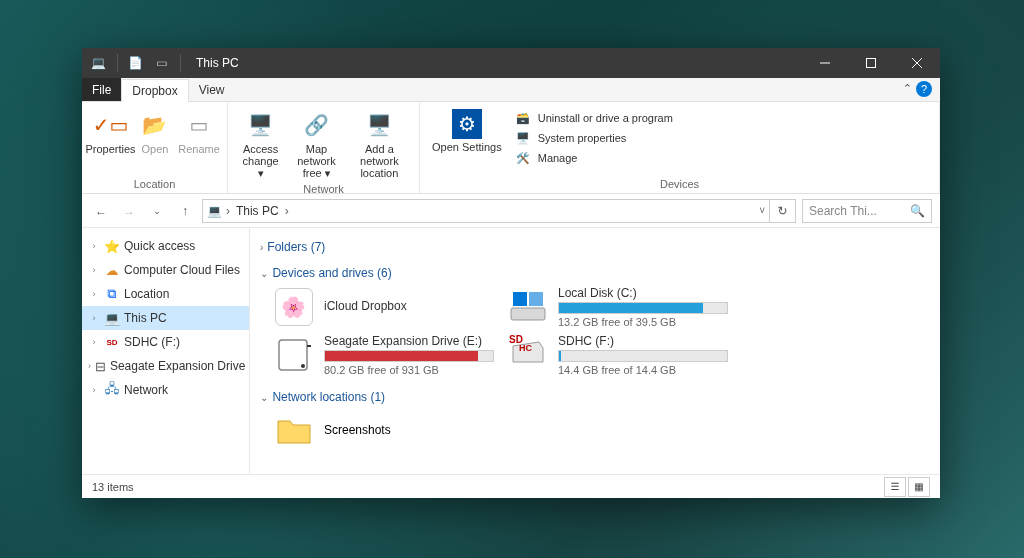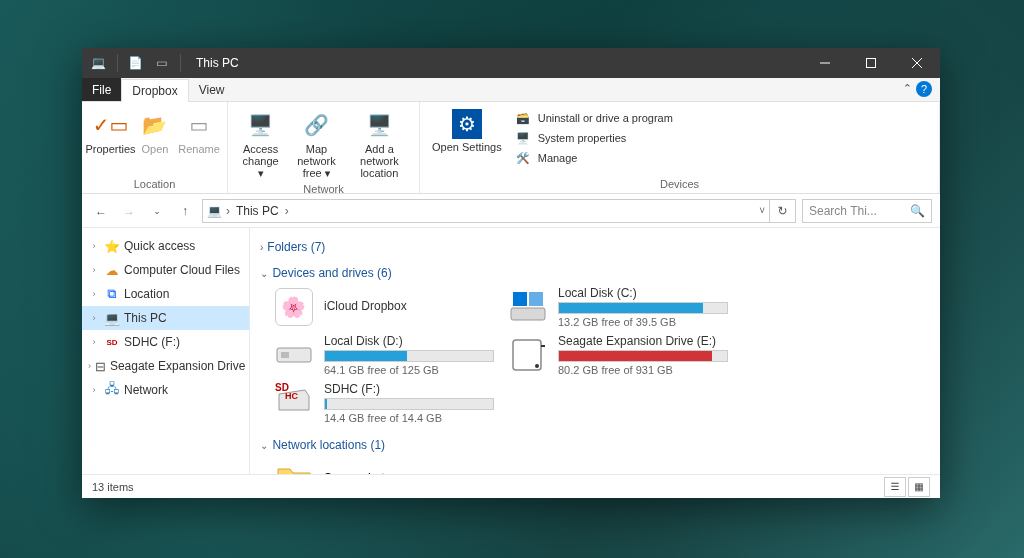--- a/index.html
+++ b/index.html
@@ -255,35 +255,20 @@
             <div class="dinfo">
               <div class="dname">Local Disk (C:)</div>
               <div class="dbar">
                 <div class="dbar-fill " style="width:86%"></div>
               </div>
               <div class="dstat">13.2 GB free of 39.5 GB</div>
             </div>
           </div>
           <div class="drive">
             <div class="dicon">
-              <svg width="38" height="22">
-                <rect x="2" y="4" width="34" height="14" rx="2" fill="#e8e8e8" stroke="#999"></rect>
-                <rect x="6" y="8" width="8" height="6" fill="#bbb"></rect>
-              </svg>
-            </div>
-            <div class="dinfo">
-              <div class="dname">Local Disk (D:)</div>
-              <div class="dbar">
-                <div class="dbar-fill " style="width:49%"></div>
-              </div>
-              <div class="dstat">64.1 GB free of 125 GB</div>
-            </div>
-          </div>
-          <div class="drive">
-            <div class="dicon">
               <svg width="38" height="38">
                 <rect x="4" y="4" width="28" height="30" rx="3" fill="#fff" stroke="#888" stroke-width="1.5"></rect>
                 <circle cx="28" cy="30" r="2" fill="#333"></circle>
                 <line x1="32" y1="10" x2="36" y2="10" stroke="#333" stroke-width="2"></line>
               </svg>
             </div>
             <div class="dinfo">
               <div class="dname">Seagate Expansion Drive (E:)</div>
               <div class="dbar">
                 <div class="dbar-fill red" style="width:91%"></div>

